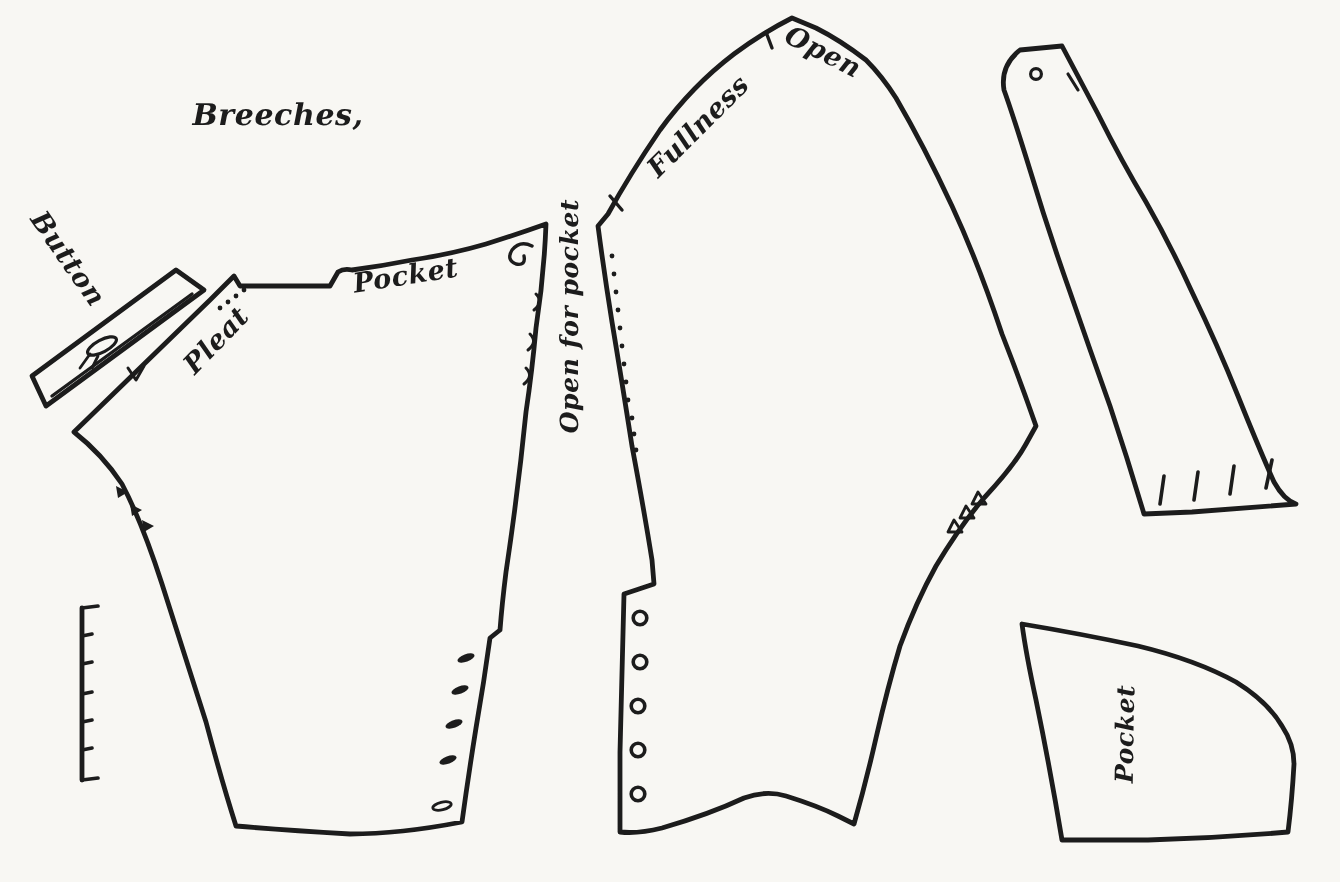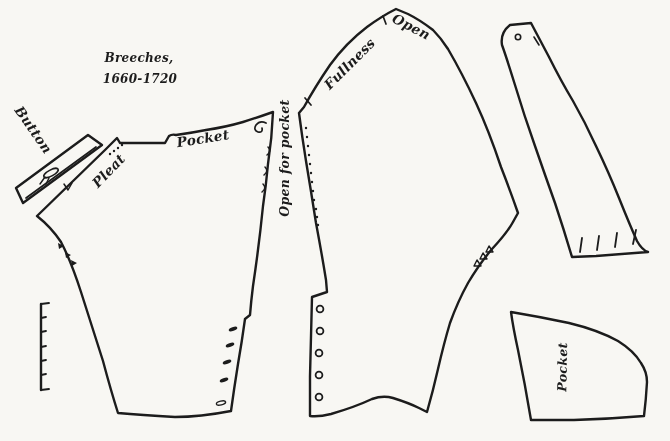--- a/index.html
+++ b/index.html
@@ -9,21 +9,21 @@
     font-family:"DejaVu Serif", serif;
   }
   .stage svg { position:absolute; left:0; top:0; }
   .ink-stroke { stroke:#1c1c1c; fill:none; stroke-linecap:round; stroke-linejoin:round; }
   .lbl {
     position:absolute; color:#1c1c1c; font-style:italic; font-weight:bold;
     white-space:nowrap; letter-spacing:0.3px; line-height:1;
     transform:translate(-50%,-50%) rotate(var(--r,0deg));
     user-select:none;
   }
-  .lbl-title { font-size:12px; }
+  .lbl-title { font-size:15px; }
   .lbl-mid   { font-size:13.5px; }
   .lbl-sm    { font-size:12.5px; }
 </style>
 </head>
 <body>
 
 <div class="stage">
 
   <svg width="670" height="441" viewBox="0 0 670 441">
 
@@ -110,21 +110,20 @@
     </g>
 
     <g>
       <path class="ink-stroke" stroke-width="2.4" d="M41,304 L41,390"></path>
       <path class="ink-stroke" stroke-width="1.8" d="M41,304 L49,303 M41,318 L46,317 M41,332 L46,331 M41,347 L46,346
                M41,361 L46,360 M41,375 L46,374 M41,390 L49,389"></path>
     </g>
   </svg>
 
   <span class="lbl lbl-title" style="left:139px; top:58px;">Breeches,</span>
-  <span class="lbl lbl-title" style="left:140px; top:79px;">1660-1720</span>
 
   <span class="lbl lbl-mid" style="left:33px; top:130px; --r:55deg;">Button</span>
   <span class="lbl lbl-mid" style="left:109px; top:171px; --r:-46deg;">Pleat</span>
   <span class="lbl lbl-mid" style="left:203px; top:139px; --r:-9deg;">Pocket</span>
   <span class="lbl lbl-sm" style="left:285px; top:158px; --r:-90deg;">Open for pocket</span>
   <span class="lbl lbl-mid" style="left:350px; top:64px; --r:-45deg;">Fullness</span>
   <span class="lbl lbl-mid" style="left:411px; top:27px; --r:27deg;">Open</span>
   <span class="lbl lbl-sm" style="left:563px; top:367px; --r:-89deg;">Pocket</span>
 </div>
 

